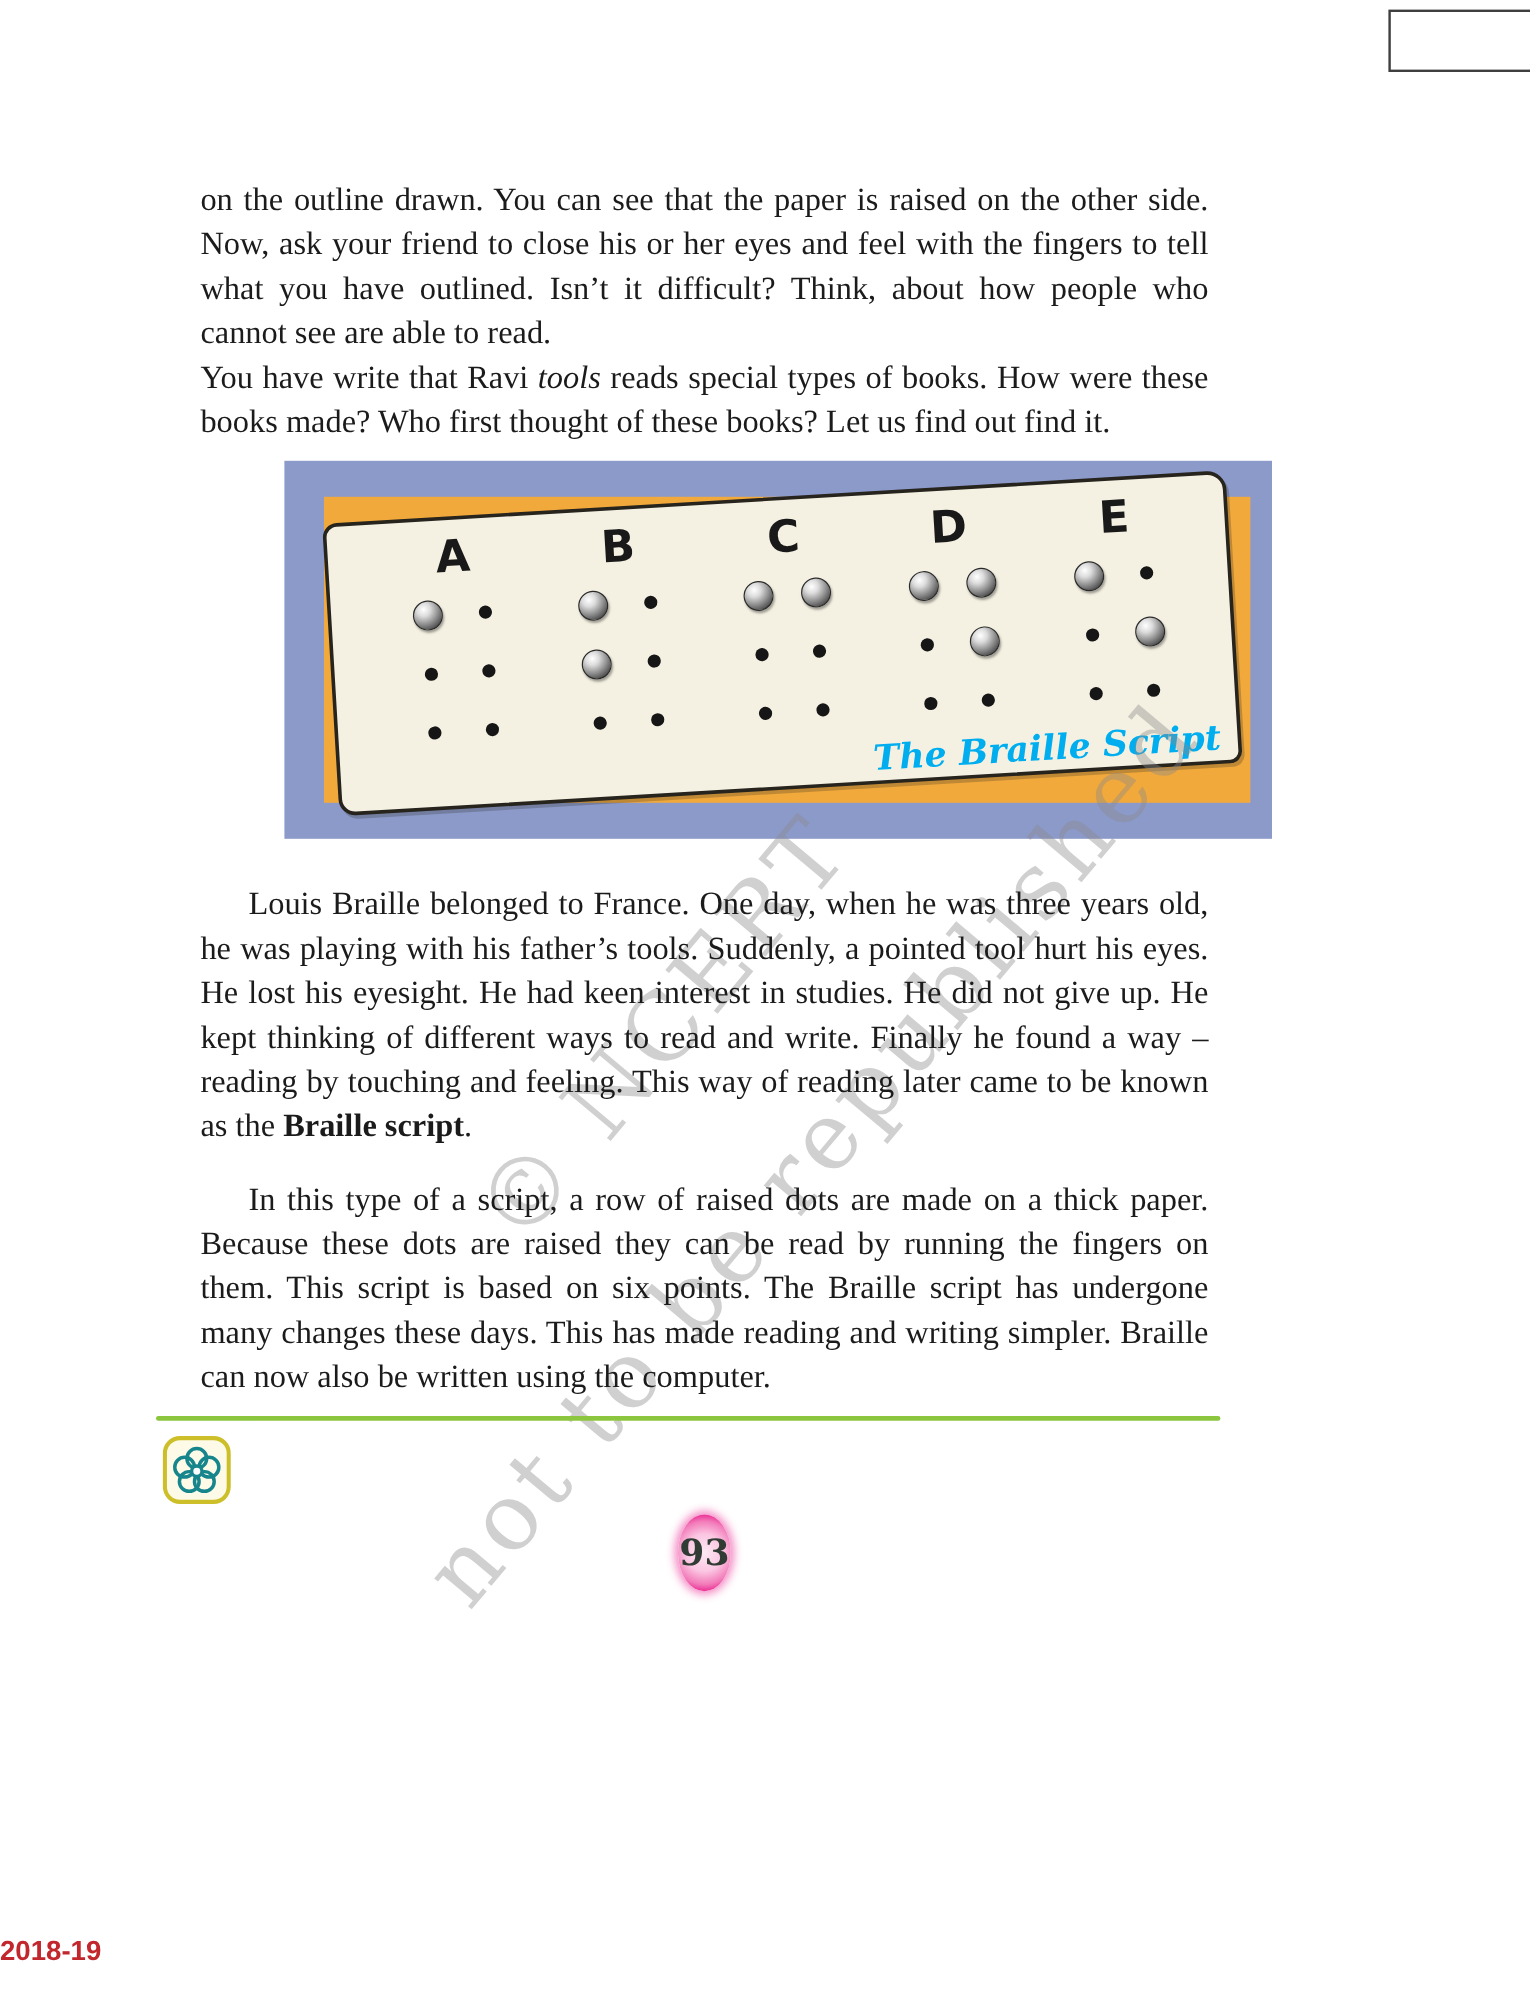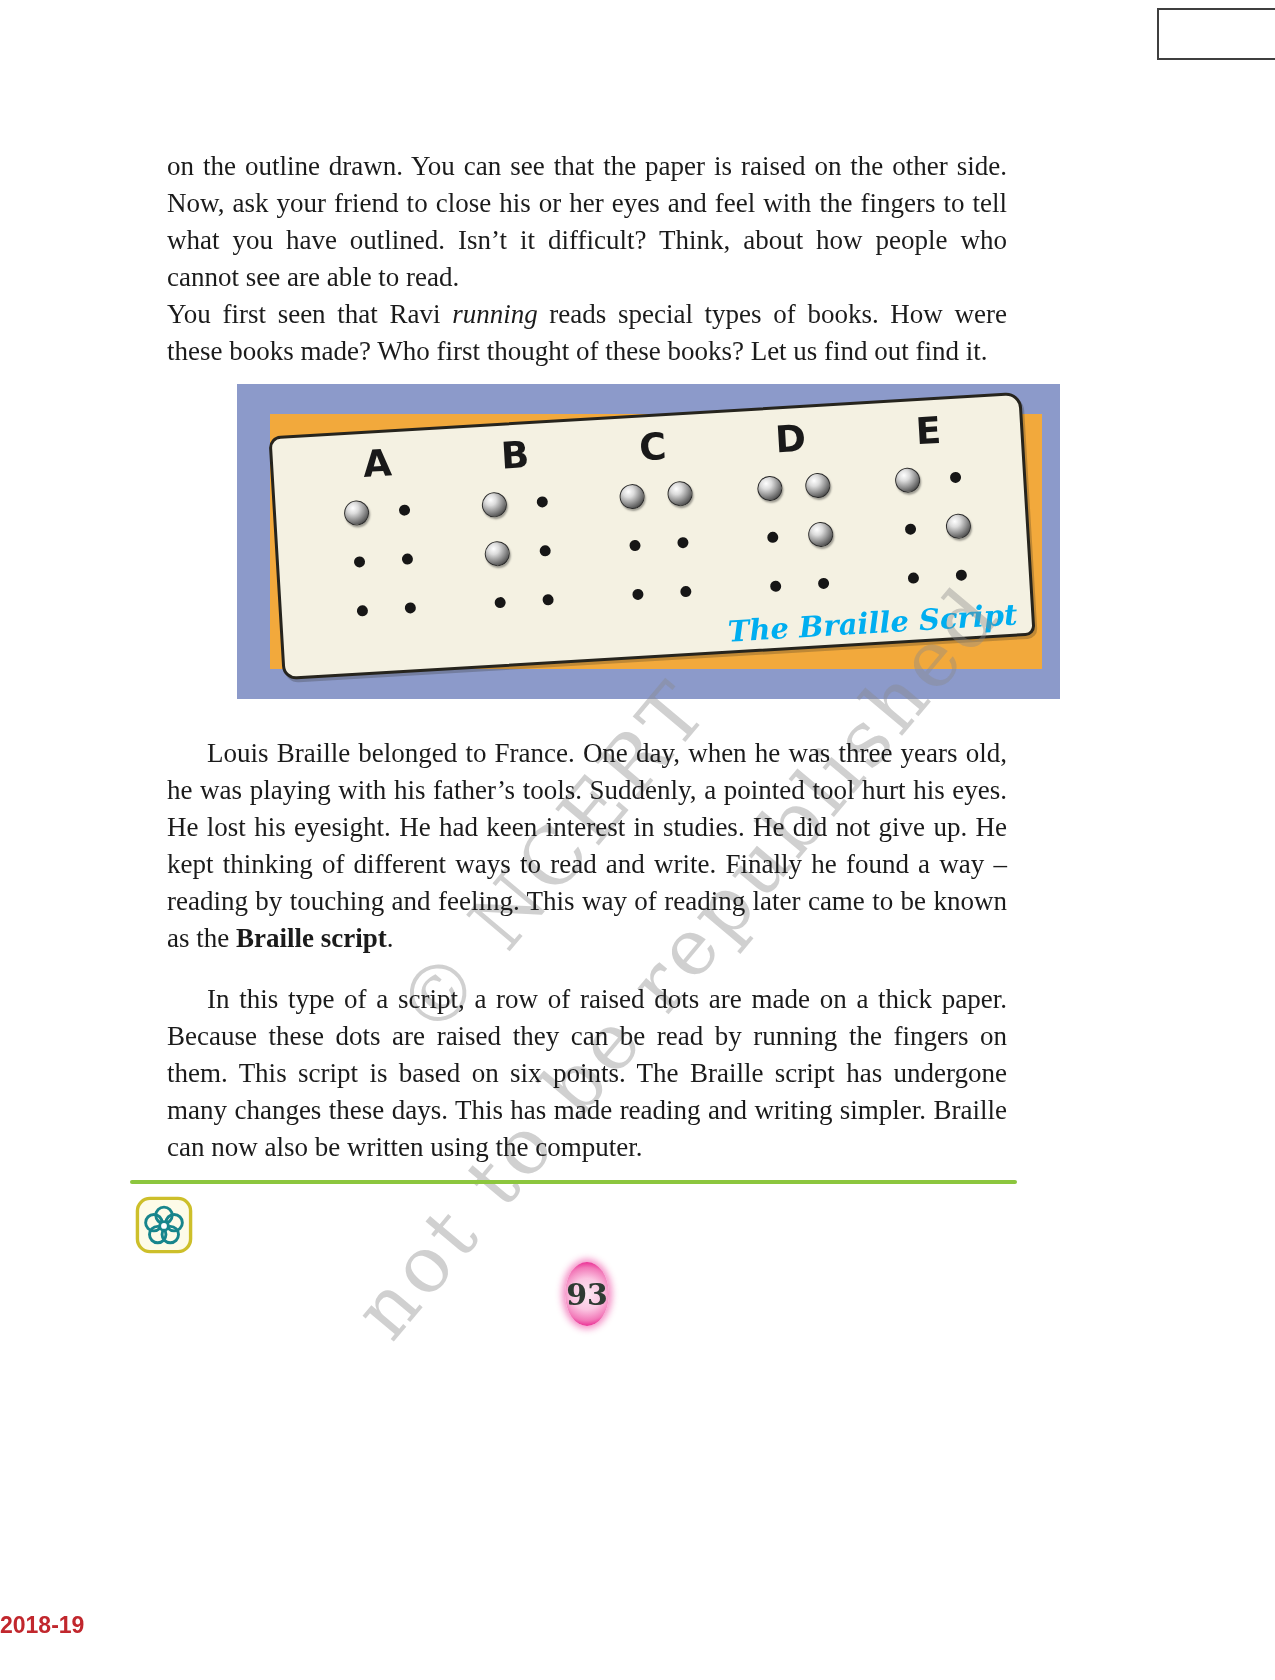--- a/index.html
+++ b/index.html
@@ -117,21 +117,21 @@
   <div class="watermark">
     <div class="wm-line">© NCERT</div>
     <div class="wm-line">not to be republished</div>
   </div>
 
   <div class="content">
 
     <p class="body-text">on the outline drawn. You can see that the paper is raised on the other side. Now, ask your friend to close his or her eyes and feel with the fingers to tell what you have outlined. Isn’t it difficult? Think, about how people who cannot see are able to read.</p>
 
 
-    <p class="body-text spacer-b"><span>You first seen that Ravi </span><em>running</em><span> reads special types of books. How were these books made? Who first thought of these books? Let us find out find it.</span></p>
+    <p class="body-text spacer-b"><span>You have write that Ravi </span><em>tools</em><span> reads special types of books. How were these books made? Who first thought of these books? Let us find out find it.</span></p>
 
     <div class="figure">
       <div class="figure-orange"></div>
       <div class="paper">
         <div class="letters">
             <div class="braille-letter">
               <div class="braille-letter-label">A</div>
               <div class="braille-grid">
                 <div class="braille-cell">
                   <span class="dot raised"></span>

